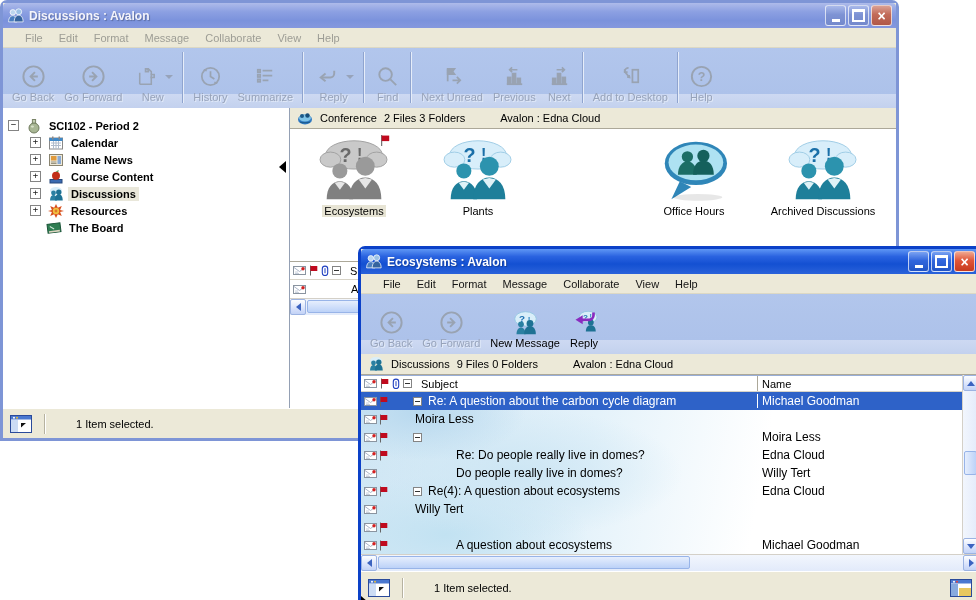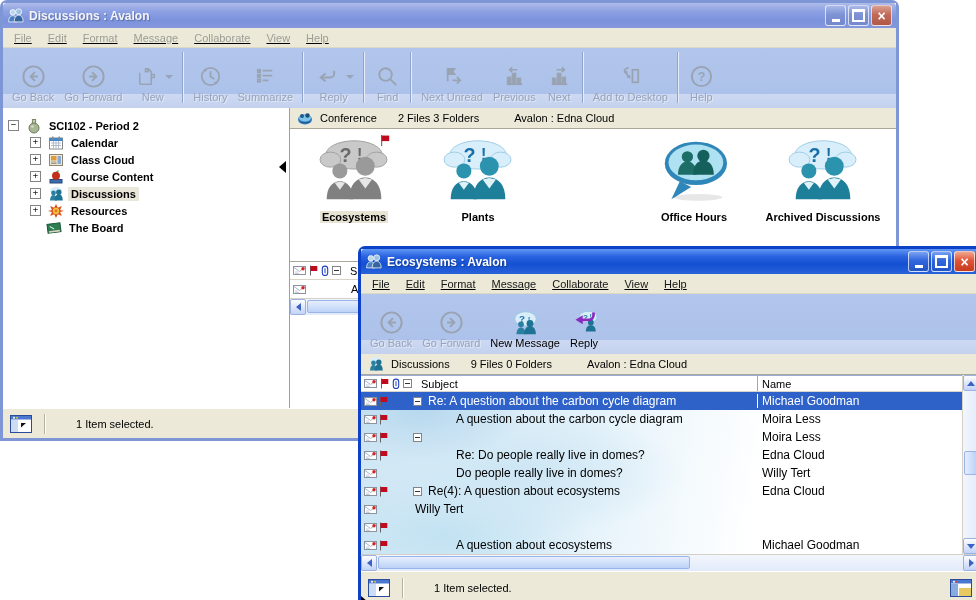--- a/index.html
+++ b/index.html
@@ -18,21 +18,21 @@
   .title-text{flex:1;text-shadow:1px 1px 1px #0004;}
   .tbtns{display:flex;gap:2px;}
   .tbtn{width:19px;height:19px;border-radius:3px;border:1px solid #ffffffb0;display:flex;align-items:center;justify-content:center;color:#fff;}
   #front-win .tbtn{background:linear-gradient(180deg,#7aa2f2,#3166dd 45%,#2154c6);}
   #front-win .tbtn.close{background:linear-gradient(180deg,#f0a890,#e05538 45%,#c63a1e);}
   #back-win .tbtn{background:linear-gradient(180deg,#a9b9ea,#7e93d4 45%,#7489cc);}
   #back-win .tbtn.close{background:linear-gradient(180deg,#daa094,#c26a58 45%,#b05848);}
   .glyph-min{width:8px;height:3px;background:#fff;align-self:flex-end;margin:0 0 3px 0;}
   .glyph-max{width:9px;height:8px;border:2px solid #fff;border-top-width:3px;}
   .glyph-close{font-size:14px;font-weight:bold;line-height:1;}
-  .menubar{height:19px;flex:0 0 19px;background:#ece9d8;display:flex;align-items:center;padding-left:3px;border-bottom:1px solid #dcd8c4;text-decoration:underline;}
+  .menubar{height:19px;flex:0 0 19px;background:#ece9d8;display:flex;align-items:center;padding-left:14px;border-bottom:1px solid #dcd8c4;}
   .menu-item{padding:2px 8px;}
   #back-win .menu-item{color:#9d9d95;}
   #front-win .menu-item{color:#141414;}
   
   .toolbar{height:57px;flex:0 0 57px;display:flex;align-items:stretch;padding:1px 4px 2px;
            background:linear-gradient(180deg,#b2c6ec 0%,#adc2ea 76%,#cdd9f2 77%,#c3d1ee 100%);}
   .tb-btn{display:flex;flex-direction:column;align-items:center;justify-content:flex-end;padding:2px 5px 3px;}
   .tb-iconwrap{display:flex;align-items:center;}
   .tb-icon{width:27px;height:27px;color:#99a3b2;}
   .tb-icon svg{width:100%;height:100%;}
@@ -52,30 +52,30 @@
   .tree-icon svg{width:100%;height:100%;}
   .tree-label{padding:1px 3px;font-weight:bold;}
   .tree-row.selected .tree-label{background:#e9e7da;}
   .lv0{padding-left:5px;}
   .lv1{padding-left:27px;}
   .conf-panel{flex:1;display:flex;flex-direction:column;min-width:0;background:#fff;}
   .conf-header{height:20px;flex:0 0 20px;background:#ece9d8;border-bottom:1px solid #aca899;
                display:flex;align-items:center;gap:7px;padding:0 7px;}
   .conf-header .hicon{width:16px;height:16px;}
   .conf-header .hicon svg{width:100%;height:100%;}
-  .conf-counts{margin-left:14px;text-align:right;}
+  .conf-counts{text-align:right;}
   .conf-loc{margin-left:28px;}
   .conf-icons{position:relative;height:132px;flex:0 0 132px;background:#fff;}
   .conf-icon{position:absolute;top:8px;text-align:center;}
   .conf-icon svg.big{width:80px;height:66px;}
   .conf-icon:nth-of-type(1){left:14px;width:100px;}
   .conf-icon:nth-of-type(2){left:140px;width:96px;}
   .conf-icon:nth-of-type(3){left:352px;width:104px;}
   .conf-icon:nth-of-type(4){left:468px;width:130px;}
-  .conf-label{display:inline-block;padding:0 2px;margin-top:6px;font-weight:bold;}
+  .conf-label{display:inline-block;padding:0 2px;margin-top:0;}
   .conf-label.selected{background:#e7e4d4;}
   .icon-flag-mark{position:absolute;top:-2px;right:14px;width:10px;height:11px;}
   .subpane{flex:1;border-top:1px solid #aca899;position:relative;background:#fff;display:flex;flex-direction:column;}
   .list-headrow{height:17px;flex:0 0 17px;display:flex;align-items:center;gap:3px;padding-left:3px;
                 background:#fff;border-bottom:1px solid #d8d4c8;}
   .mini{display:inline-flex;width:13px;height:11px;}
   .mini svg{width:100%;height:100%;}
   .mini.flag{width:9px;}
   .mini.clip{width:8px;}
   .mini.minus{width:9px;height:9px;}
@@ -322,21 +322,21 @@
               <span class="tree-label">Calendar</span>
             </div>
             <div class="tree-row lv1">
               <span class="expander">+</span>
               <span class="tree-icon"><svg viewBox="0 0 16 16">
                   <rect x="1.5" y="2.5" width="13" height="11" fill="#efe9d8" stroke="#8a8470"></rect>
                   <rect x="3" y="4" width="5.5" height="4.5" fill="#e09a3c"></rect>
                   <rect x="9.5" y="4" width="3.5" height="8" fill="#8aaad4"></rect>
                   <path d="M3 10h5.5M3 11.5h5.5" stroke="#9a9480"></path>
                 </svg></span>
-              <span class="tree-label">Class Cloud</span>
+              <span class="tree-label">Name News</span>
             </div>
             <div class="tree-row lv1">
               <span class="expander">+</span>
               <span class="tree-icon"><svg viewBox="0 0 16 16">
                   <rect x="2" y="10.5" width="12" height="3.5" fill="#3a6ab0" stroke="#27487c"></rect>
                   <circle cx="8" cy="6.8" r="4" fill="#c23018"></circle>
                   <path d="M8 2.8c1-1.2 2.4-1.4 3-1.2-.2 1-1.4 1.8-3 1.2z" fill="#3c8c3c"></path>
                 </svg></span>
               <span class="tree-label">Course Content</span>
             </div>
@@ -670,23 +670,20 @@
                     <circle cx="10" cy="3.3" r="1.7" fill="#d42020"></circle>
                   </svg>
                 </span>
                 <span class="mini flag">
                   <svg viewBox="0 0 9 10">
                     <path d="M1.5 0v10" stroke="#666"></path>
                     <path d="M1.5 .5h6.8v5H1.5z" fill="#c00a1e"></path>
                   </svg>
                 </span>
               </span>
-              <span class="subject">
-                <span class="subj-text">A question about the carbon cycle diagram</span>
-              </span>
               <span class="name">Moira Less</span>
             </div>
             <div class="row lev0">
               <span class="icons">
                 <span class="mini">
                   <svg viewBox="0 0 13 10">
                     <rect x=".5" y="1" width="12" height="8" fill="#fff" stroke="#8a94a0"></rect>
                     <path d="M1 2l5.5 4L12 2" fill="none" stroke="#aab4c8"></path>
                     <path d="M2 8h4M2 6.5h3" stroke="#c8d0dc"></path>
                     <circle cx="10" cy="3.3" r="1.7" fill="#d42020"></circle>

